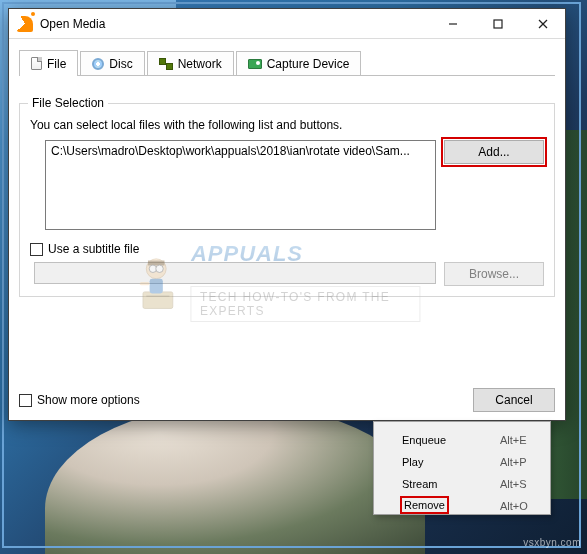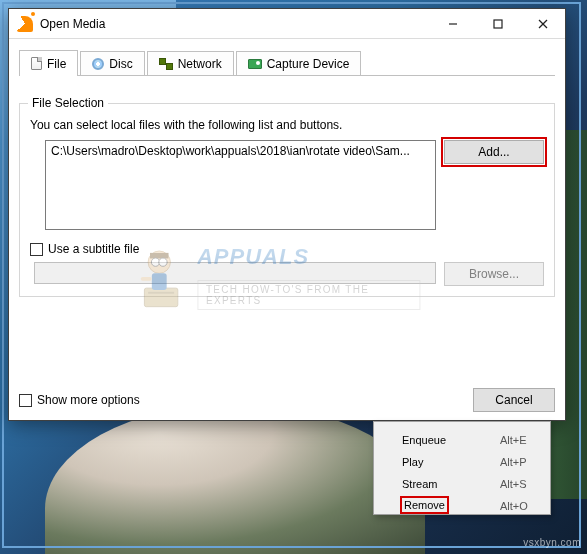--- a/index.html
+++ b/index.html
@@ -134,21 +134,21 @@
 
   
   .wm {
     position: absolute; left: 48%; top: 232px; transform: translateX(-50%);
     opacity: 0.36; display: flex; align-items: center; gap: 10px; pointer-events: none;
   }
   .wm-guy { width: 60px; height: 72px; position: relative; }
   .wm-guy svg { width: 100%; height: 100%; }
   .wm-text { display: flex; flex-direction: column; }
   .wm-brand { font-size: 22px; font-weight: 700; font-style: italic; letter-spacing: 1px; background: linear-gradient(#6aa5d9, #2f72b4); -webkit-background-clip: text; background-clip: text; color: transparent; }
-  .wm-tag { font-size: 10px; letter-spacing: 1.3px; color: #888; border: 1px solid #ccc; padding: 3px 8px; margin-top: 10px; }
+  .wm-tag { font-size: 12px; letter-spacing: 1.3px; color: #888; border: 1px solid #ccc; padding: 3px 8px; margin-top: 19px; }
 
   .bottomrow {
     margin-top: auto; display: flex; align-items: center; gap: 8px;
     padding-top: 10px;
   }
   .splitbtn {
     display: inline-flex; height: 24px;
   }
   .splitbtn .main {
     border: 1px solid #0067c0; background: #cde6f7; color: #000;

